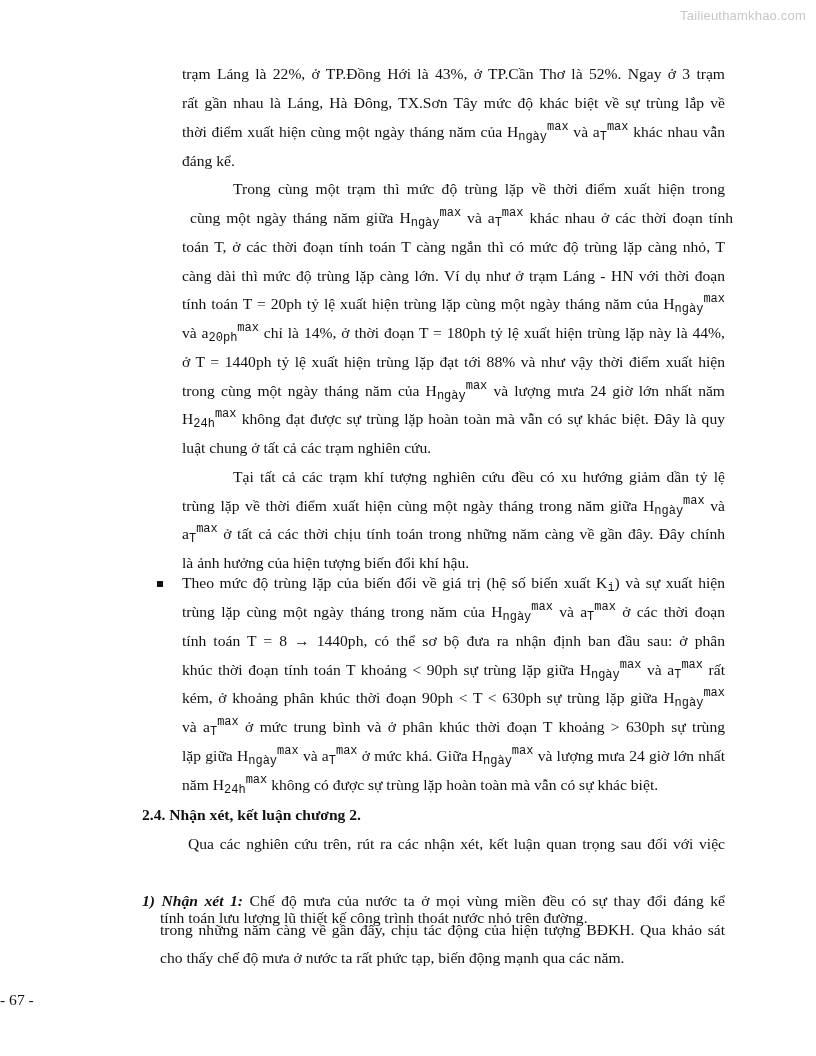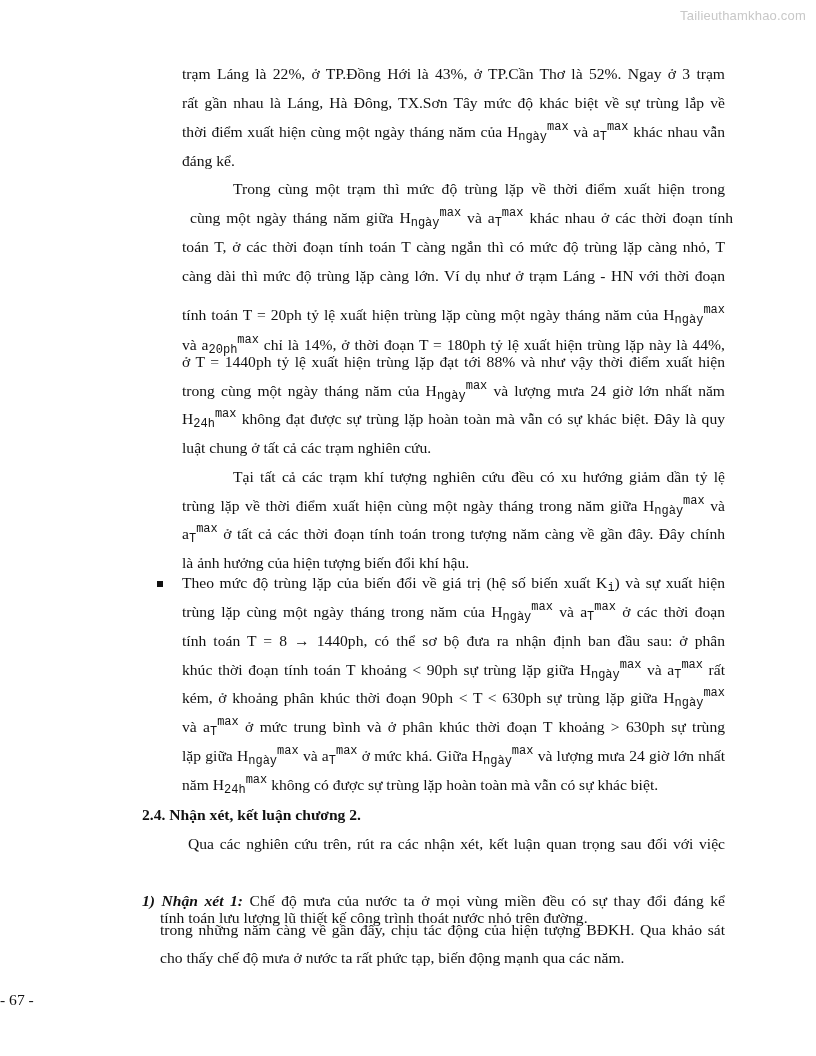--- a/index.html
+++ b/index.html
@@ -27,32 +27,32 @@
   <div class="line just" style="top:93px;left:182px;width:543px;">rất gần nhau là Láng, Hà Đông, TX.Sơn Tây mức độ khác biệt về sự trùng lắp về</div>
   <div class="line just" style="top:122px;left:182px;width:543px;"><span>thời điểm xuất hiện cùng một ngày tháng năm của H</span><sub>ngày</sub><sup>max</sup> <span>và a</span><sub>T</sub><sup>max</sup> <span>khác nhau vẫn</span></div>
   <div class="line" style="top:151px;left:182px;">đáng kể.</div>
 </div>
 
 <div>
   <div class="line just" style="top:179px;left:233px;width:492px;">Trong cùng một trạm thì mức độ trùng lặp về thời điểm xuất hiện trong</div>
   <div class="line just" style="top:208px;left:182px;width:543px;margin-left:8px;"><span>cùng một ngày tháng năm giữa H</span><sub>ngày</sub><sup>max</sup> <span>và a</span><sub>T</sub><sup>max</sup> <span>khác nhau ở các thời đoạn tính</span></div>
   <div class="line just" style="top:237px;left:182px;width:543px;">toán T, ở các thời đoạn tính toán T càng ngắn thì có mức độ trùng lặp càng nhỏ, T</div>
   <div class="line just" style="top:266px;left:182px;width:543px;">càng dài thì mức độ trùng lặp càng lớn. Ví dụ như ở trạm Láng - HN với thời đoạn</div>
-  <div class="line just" style="top:294px;left:182px;width:543px;margin-top:11px;"><span>tính toán T = 20ph tỷ lệ xuất hiện trùng lặp cùng một ngày tháng năm của H</span><sub>ngày</sub><sup>max</sup></div>
-  <div class="line just" style="top:323px;left:182px;width:543px;margin-top:12px;"><span>và a</span><sub>20ph</sub><sup>max</sup> <span>chỉ là 14%, ở thời đoạn T = 180ph tỷ lệ xuất hiện trùng lặp này là 44%,</span></div>
+  <div class="line just" style="top:294px;left:182px;width:543px;"><span>tính toán T = 20ph tỷ lệ xuất hiện trùng lặp cùng một ngày tháng năm của H</span><sub>ngày</sub><sup>max</sup></div>
+  <div class="line just" style="top:323px;left:182px;width:543px;"><span>và a</span><sub>20ph</sub><sup>max</sup> <span>chỉ là 14%, ở thời đoạn T = 180ph tỷ lệ xuất hiện trùng lặp này là 44%,</span></div>
   <div class="line just" style="top:352px;left:182px;width:543px;">ở T = 1440ph tỷ lệ xuất hiện trùng lặp đạt tới 88% và như vậy thời điểm xuất hiện</div>
   <div class="line just" style="top:381px;left:182px;width:543px;"><span>trong cùng một ngày tháng năm của H</span><sub>ngày</sub><sup>max</sup> <span>và lượng mưa 24 giờ lớn nhất năm</span></div>
   <div class="line just" style="top:409px;left:182px;width:543px;"><span>H</span><sub>24h</sub><sup>max</sup> <span>không đạt được sự trùng lặp hoàn toàn mà vẫn có sự khác biệt. Đây là quy</span></div>
   <div class="line" style="top:438px;left:182px;">luật chung ở tất cả các trạm nghiên cứu.</div>
 </div>
 
 <div>
   <div class="line just" style="top:467px;left:233px;width:492px;">Tại tất cả các trạm khí tượng nghiên cứu đều có xu hướng giảm dần tỷ lệ</div>
   <div class="line just" style="top:496px;left:182px;width:543px;"><span>trùng lặp về thời điểm xuất hiện cùng một ngày tháng trong năm giữa H</span><sub>ngày</sub><sup>max</sup> <span>và</span></div>
-  <div class="line just" style="top:524px;left:182px;width:543px;"><span>a</span><sub>T</sub><sup>max</sup> <span>ở tất cả các thời đoạn tính toán trong tượng năm càng về gần đây. Đây chính</span></div>
+  <div class="line just" style="top:524px;left:182px;width:543px;"><span>a</span><sub>T</sub><sup>max</sup> <span>ở tất cả các thời chịu tính toán trong những năm càng về gần đây. Đây chính</span></div>
   <div class="line" style="top:553px;left:182px;">là ảnh hưởng của hiện tượng biến đổi khí hậu.</div>
 </div>
 
 <div>
   <div class="bullet" style="top:581px;left:157px;"></div>
   <div class="line just" style="top:573px;left:182px;width:543px;"><span>Theo mức độ trùng lặp của biến đổi về giá trị (hệ số biến xuất K</span><sub>i</sub><span>) và sự xuất hiện</span></div>
   <div class="line just" style="top:602px;left:182px;width:543px;"><span>trùng lặp cùng một ngày tháng trong năm của H</span><sub>ngày</sub><sup>max</sup> <span>và a</span><sub>T</sub><sup>max</sup> <span>ở các thời đoạn</span></div>
   <div class="line just" style="top:631px;left:182px;width:543px;">tính toán T = 8 → 1440ph, có thể sơ bộ đưa ra nhận định ban đầu sau: ở phân</div>
   <div class="line just" style="top:660px;left:182px;width:543px;"><span>khúc thời đoạn tính toán T khoảng &lt; 90ph sự trùng lặp giữa H</span><sub>ngày</sub><sup>max</sup> <span>và a</span><sub>T</sub><sup>max</sup> <span>rất</span></div>
   <div class="line just" style="top:688px;left:182px;width:543px;"><span>kém, ở khoảng phân khúc thời đoạn 90ph &lt; T &lt; 630ph sự trùng lặp giữa H</span><sub>ngày</sub><sup>max</sup></div>

